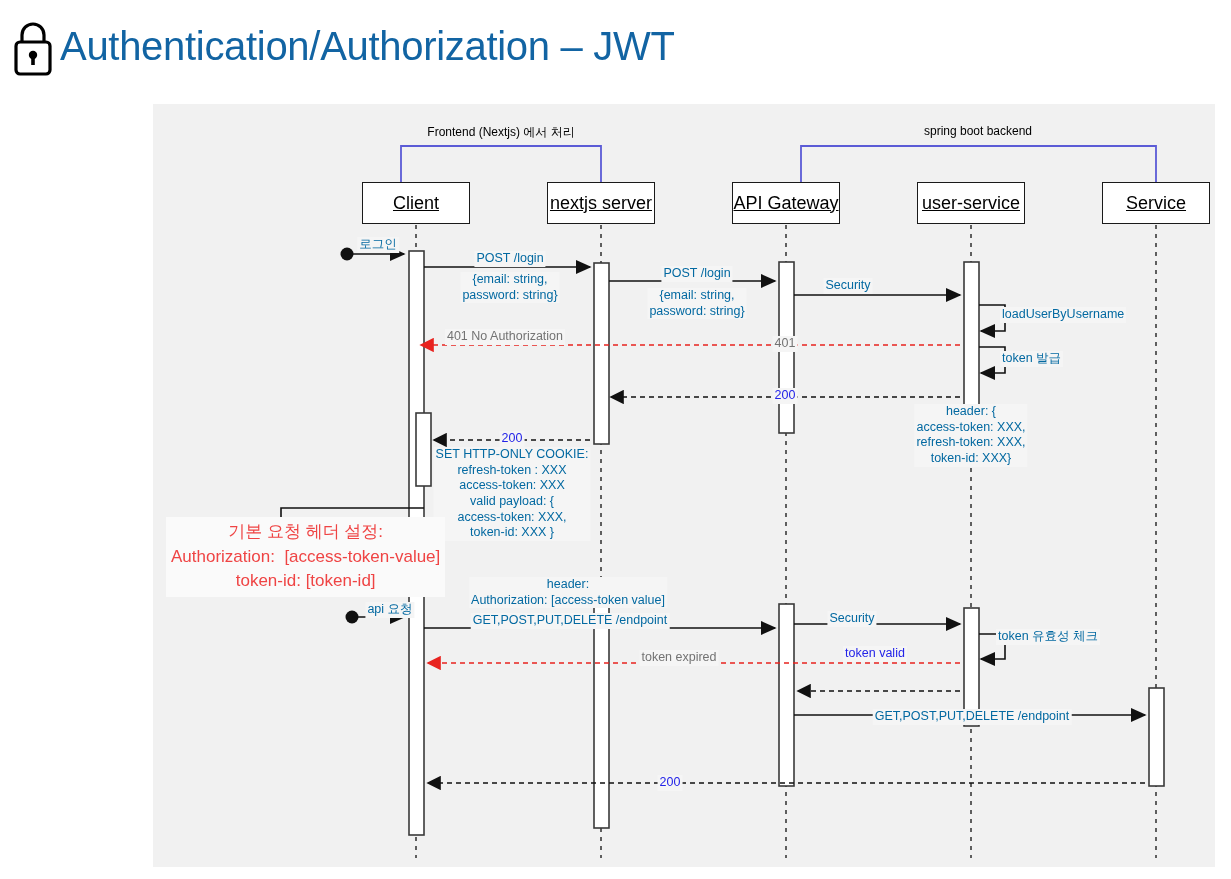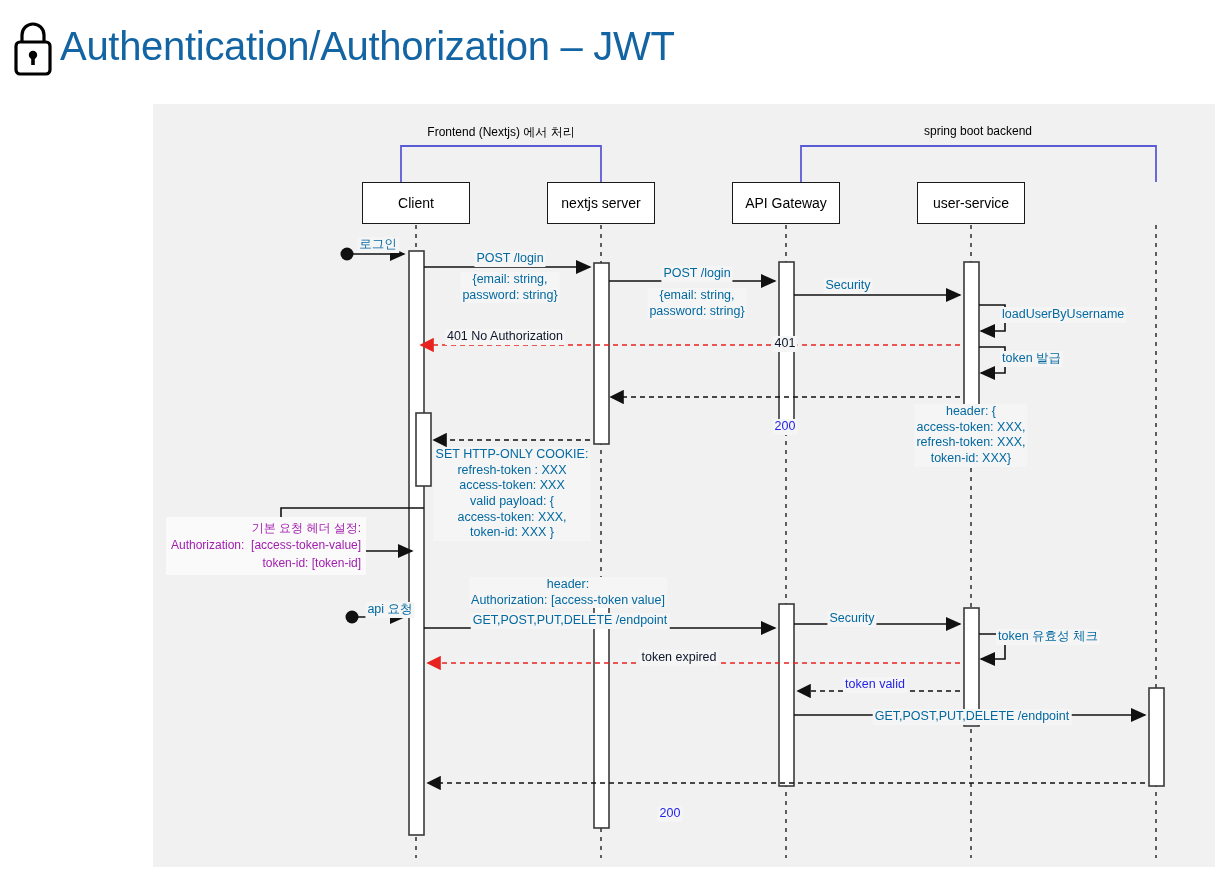--- a/index.html
+++ b/index.html
@@ -37,21 +37,21 @@
   #canvas{position:absolute;left:0;top:0;width:1231px;height:879px;}
 
   
   .participant{
     position:absolute;
     width:108px;height:42px;
     background:#ffffff;
     border:1.5px solid #1a1a1a;
     box-sizing:border-box;
     display:flex;align-items:center;justify-content:center;
-    font-size:14px;color:#000;
+    font-size:18px;color:#000;text-decoration:underline;
   }
 
   
   .group-label{
     position:absolute;
     font-size:12px;color:#000000;
     white-space:nowrap;
     transform:translateX(-50%);
   }
 
@@ -59,32 +59,32 @@
   .msg{
     position:absolute;
     font-size:12.5px;color:#0369a1;
     white-space:pre;
     line-height:1.25;
     background:#f5f5f5;
     padding:0 2px;
   }
   .msg.center{transform:translateX(-50%);text-align:center;}
   .msg.left{text-align:left;}
-  .msg.red{color:#0f172a;}
-  .msg.blue{color:#2323e8;margin-top:31px;}
+  .msg.red{color:#737373;}
+  .msg.blue{color:#2323e8;}
   .msg b{font-weight:normal;}
 
   .note{
     position:absolute;
-    font-size:12px;color:#a21caf;
+    font-size:17px;color:#ef4444;
     background:#fafafa;
     line-height:1.45;
     padding:3px 5px;
     white-space:pre;
-    text-align:right;
+    text-align:center;
   }
 </style>
 </head>
 <body>
 
 <div id="page">
 
   <div id="title-bar">
     <svg id="lock-icon" viewBox="0 0 46 62">
       <path d="M12 26 V18 a11 11 0 0 1 22 0 V26" fill="none" stroke="#000" stroke-width="3.2"></path>
@@ -173,20 +173,23 @@
     </div>
   <div class="participant" style="left:547px;top:182px">
       <span>nextjs server</span>
     </div>
   <div class="participant" style="left:732px;top:182px">
       <span>API Gateway</span>
     </div>
   <div class="participant" style="left:917px;top:182px">
       <span>user-service</span>
     </div>
+  <div class="participant" style="left:1102px;top:182px">
+      <span>Service</span>
+    </div>
 
   <div class="group-label" style="left:501px;top:124px">Frontend (Nextjs) 에서 처리</div>
   <div class="group-label" style="left:978px;top:124px">spring boot backend</div>
 
   <div class="msg center" style="left:378px;top:237px">로그인</div>
   <div class="msg center" style="left:510px;top:251px">POST /login</div>
   <div class="msg center" style="left:510px;top:272px">{email: string,
 password: string}</div>
   <div class="msg center" style="left:697px;top:266px">POST /login</div>
   <div class="msg center" style="left:697px;top:288px">{email: string,

